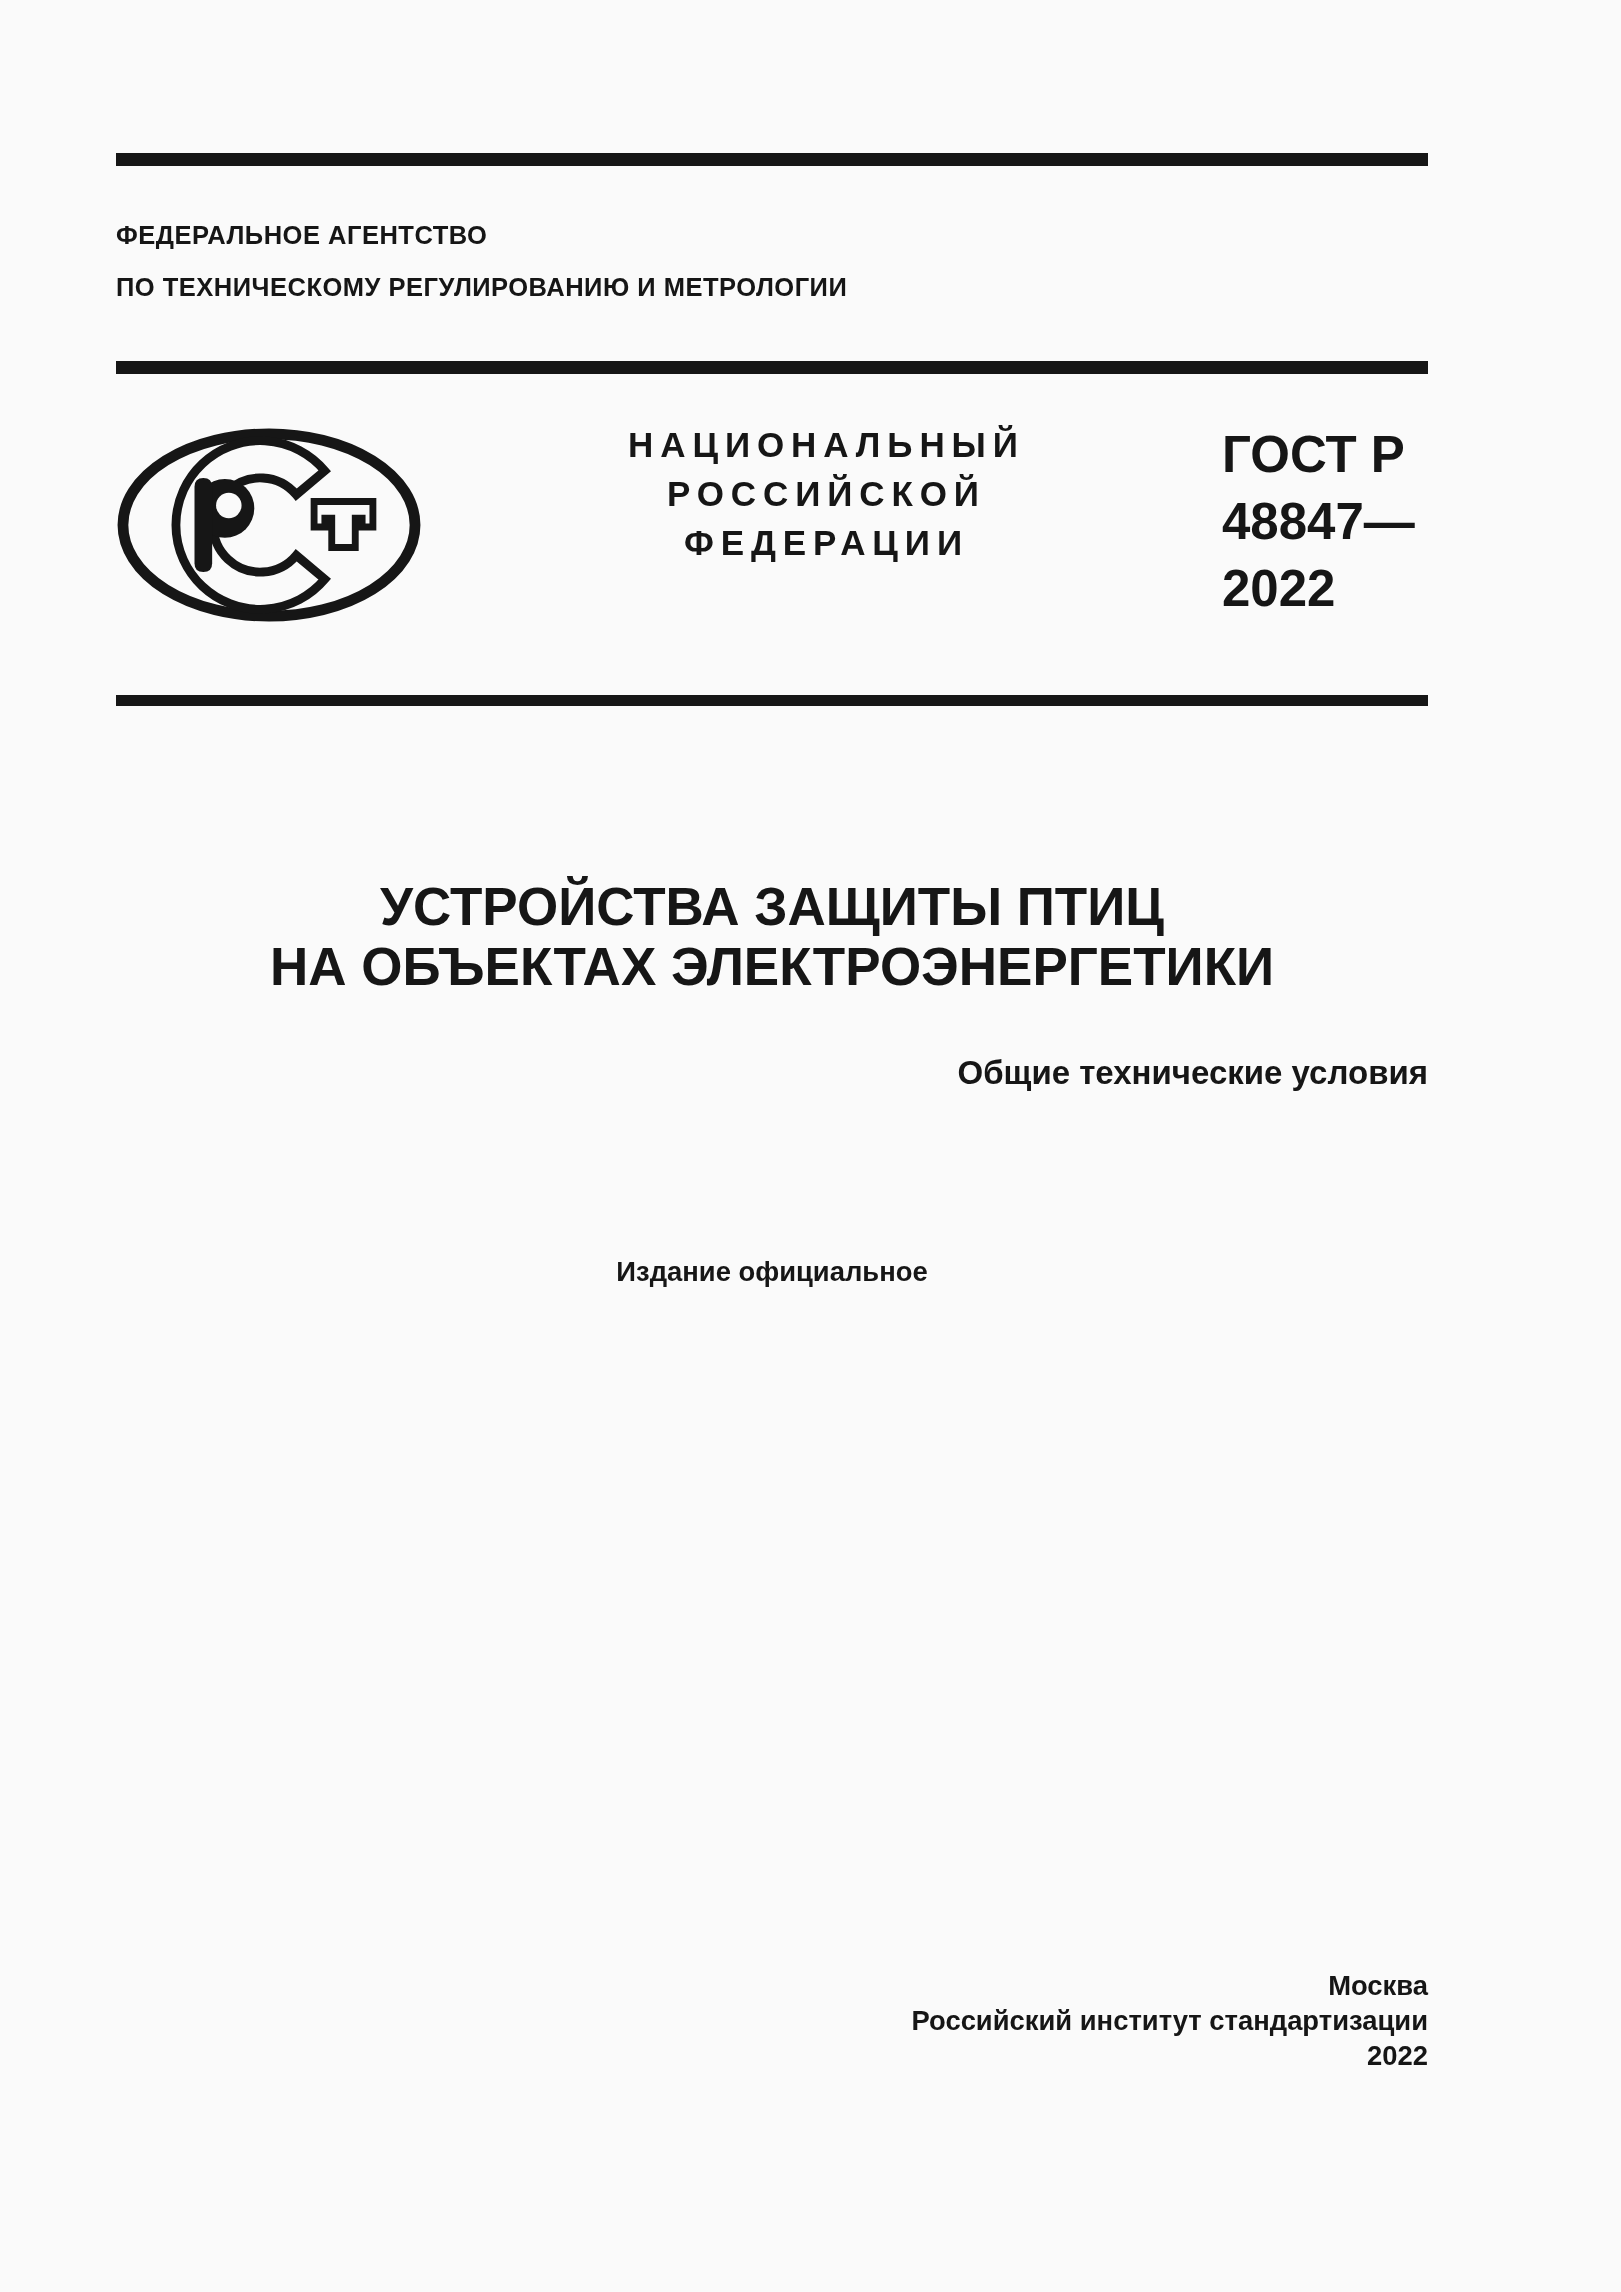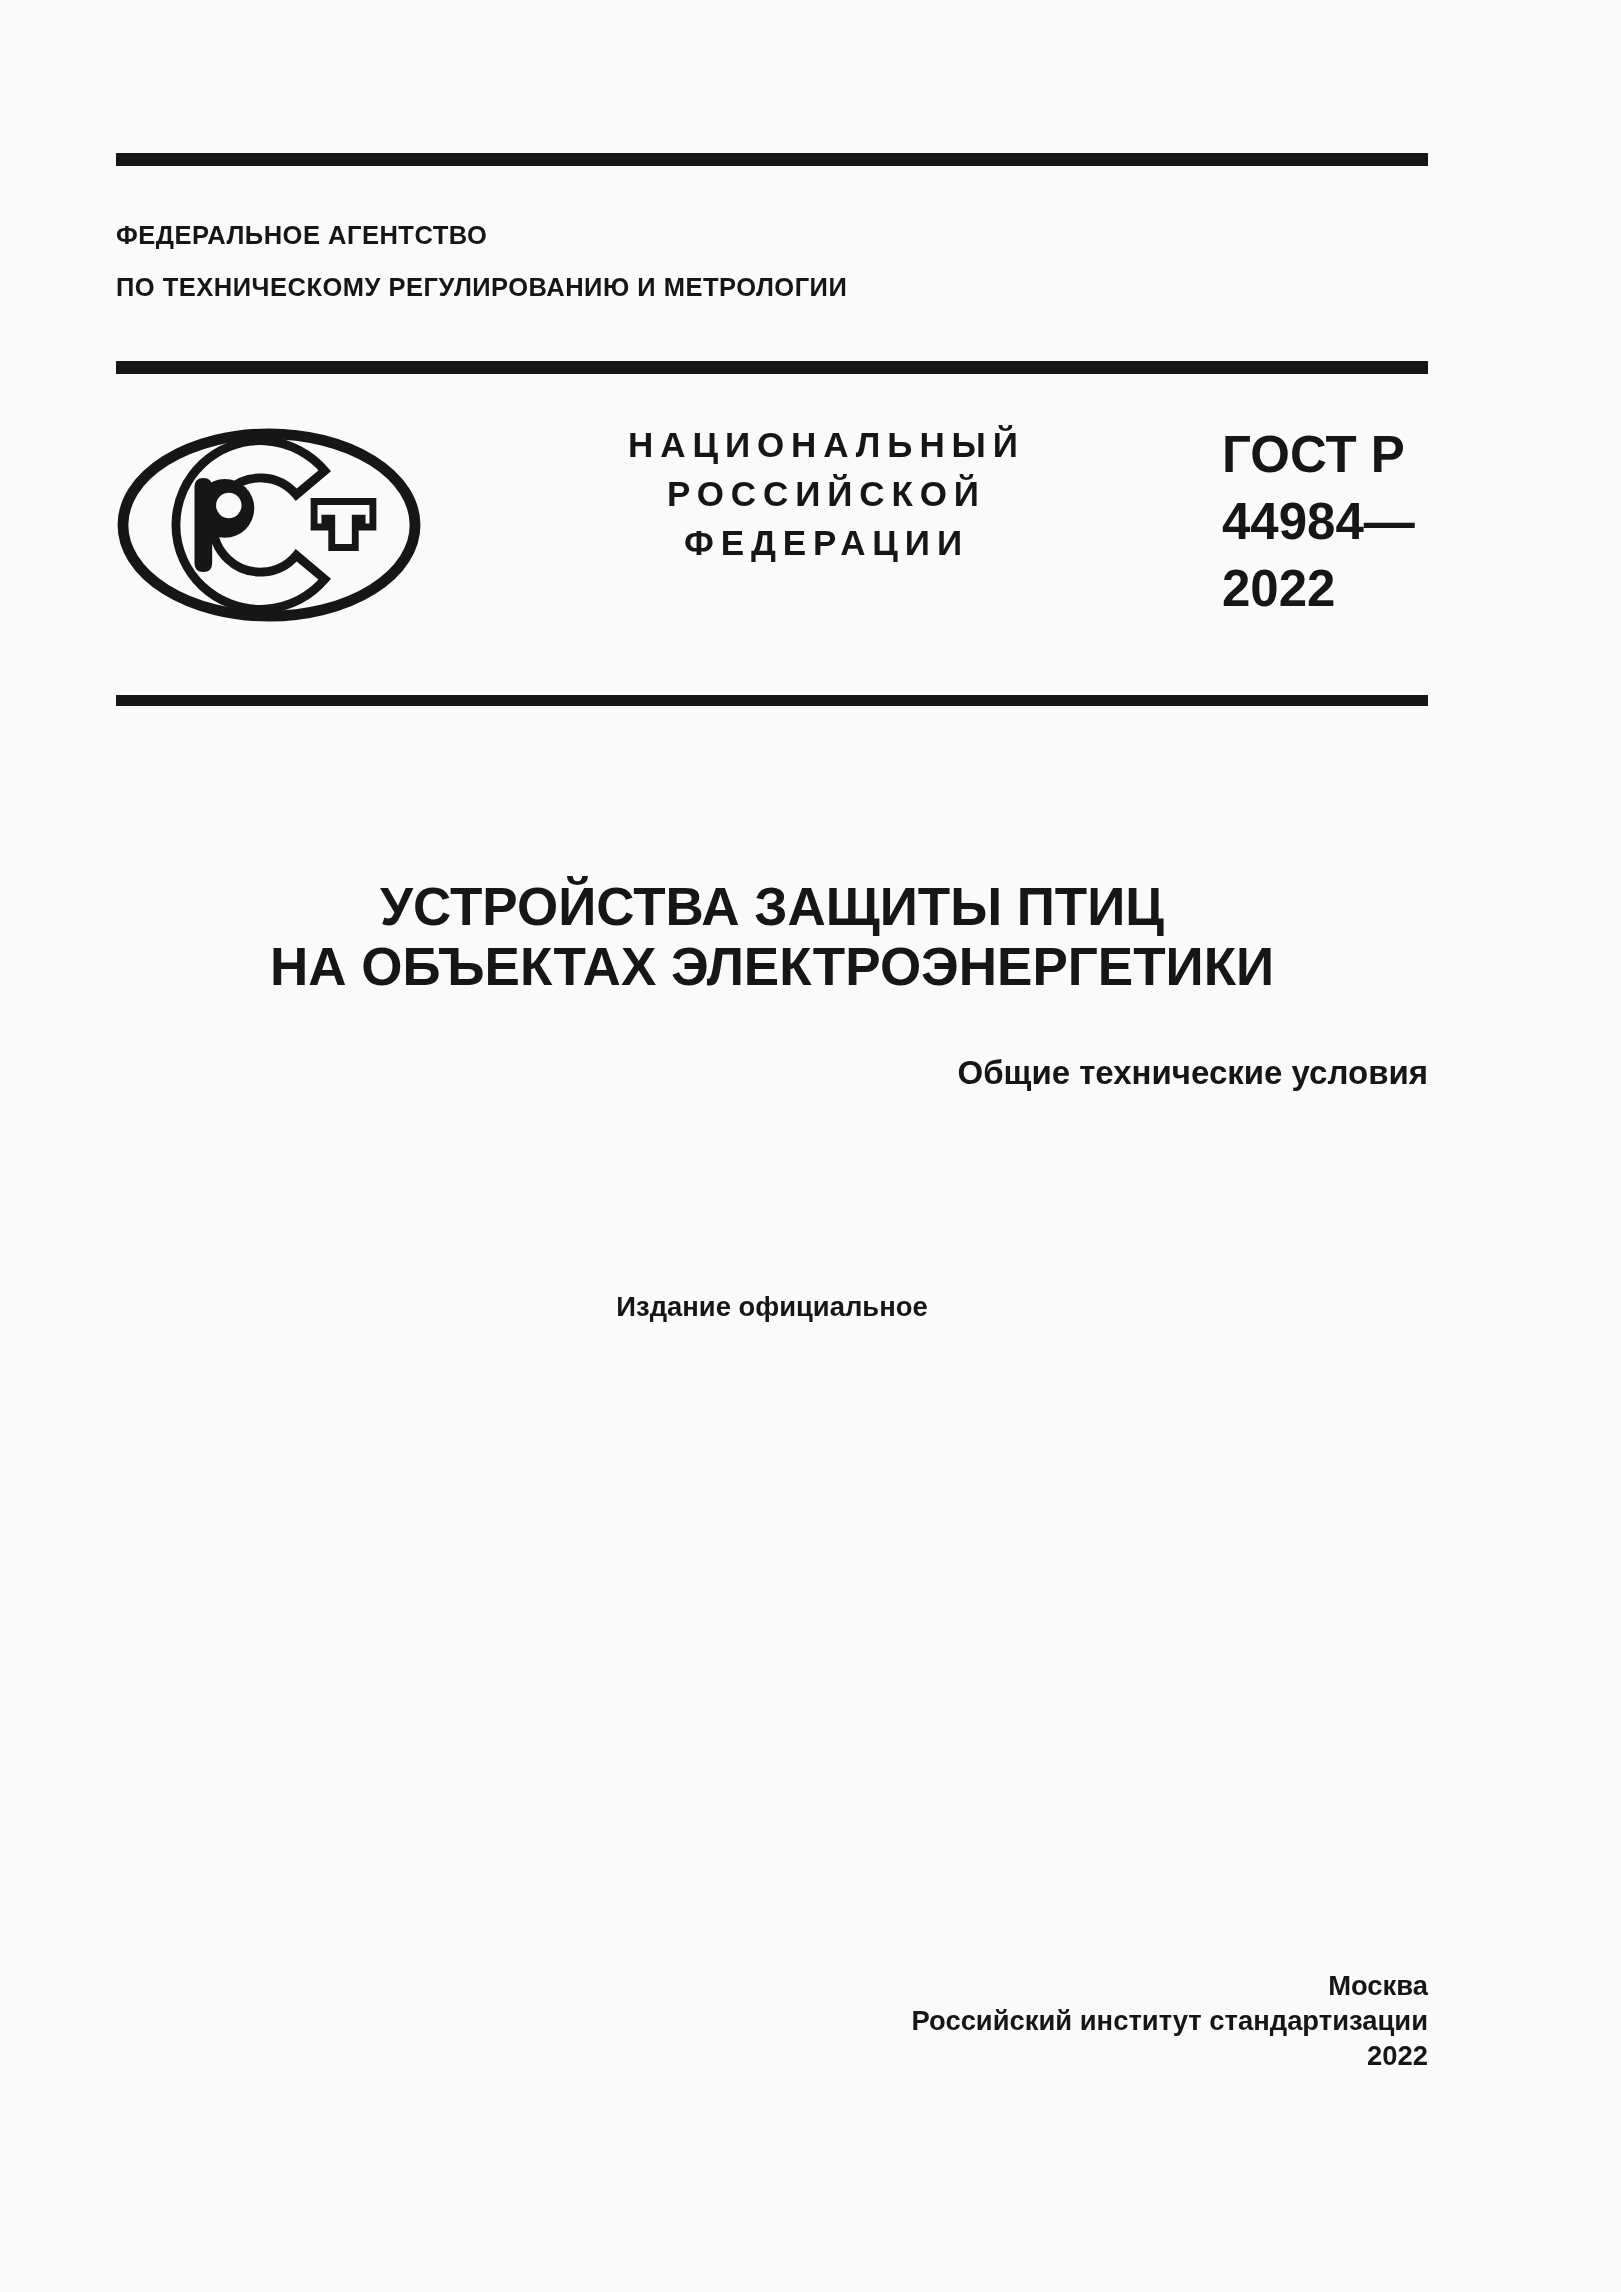--- a/index.html
+++ b/index.html
@@ -57,21 +57,21 @@
     font-size:53px;line-height:60px;
   }
   .doc-subtitle{
     left:116px;top:1045px;width:1312px;
     text-align:right;
     font-size:33px;line-height:55px;
   }
   .edition{
     left:116px;top:1256px;width:1312px;
     text-align:center;
-    font-size:27.4px;line-height:31px;margin-top:35px;
+    font-size:27.4px;line-height:31px;
   }
   .imprint{
     left:116px;top:1968px;width:1312px;
     text-align:right;
     font-size:27.4px;line-height:35px;
   }
 </style>
 </head>
 <body>
 
@@ -104,21 +104,21 @@
   </svg>
 
   <div class="abs std-type">
     <div>НАЦИОНАЛЬНЫЙ</div>
     <div>РОССИЙСКОЙ</div>
     <div>ФЕДЕРАЦИИ</div>
   </div>
 
   <div class="abs designation">
     <div>ГОСТ Р</div>
-    <div>44984—</div>
+    <div>48847—</div>
     <div>2022</div>
   </div>
 
   <div class="rule rule-low"></div>
 
   <div class="abs doc-title">
     <div>УСТРОЙСТВА ЗАЩИТЫ ПТИЦ</div>
     <div>НА ОБЪЕКТАХ ЭЛЕКТРОЭНЕРГЕТИКИ</div>
   </div>
 

